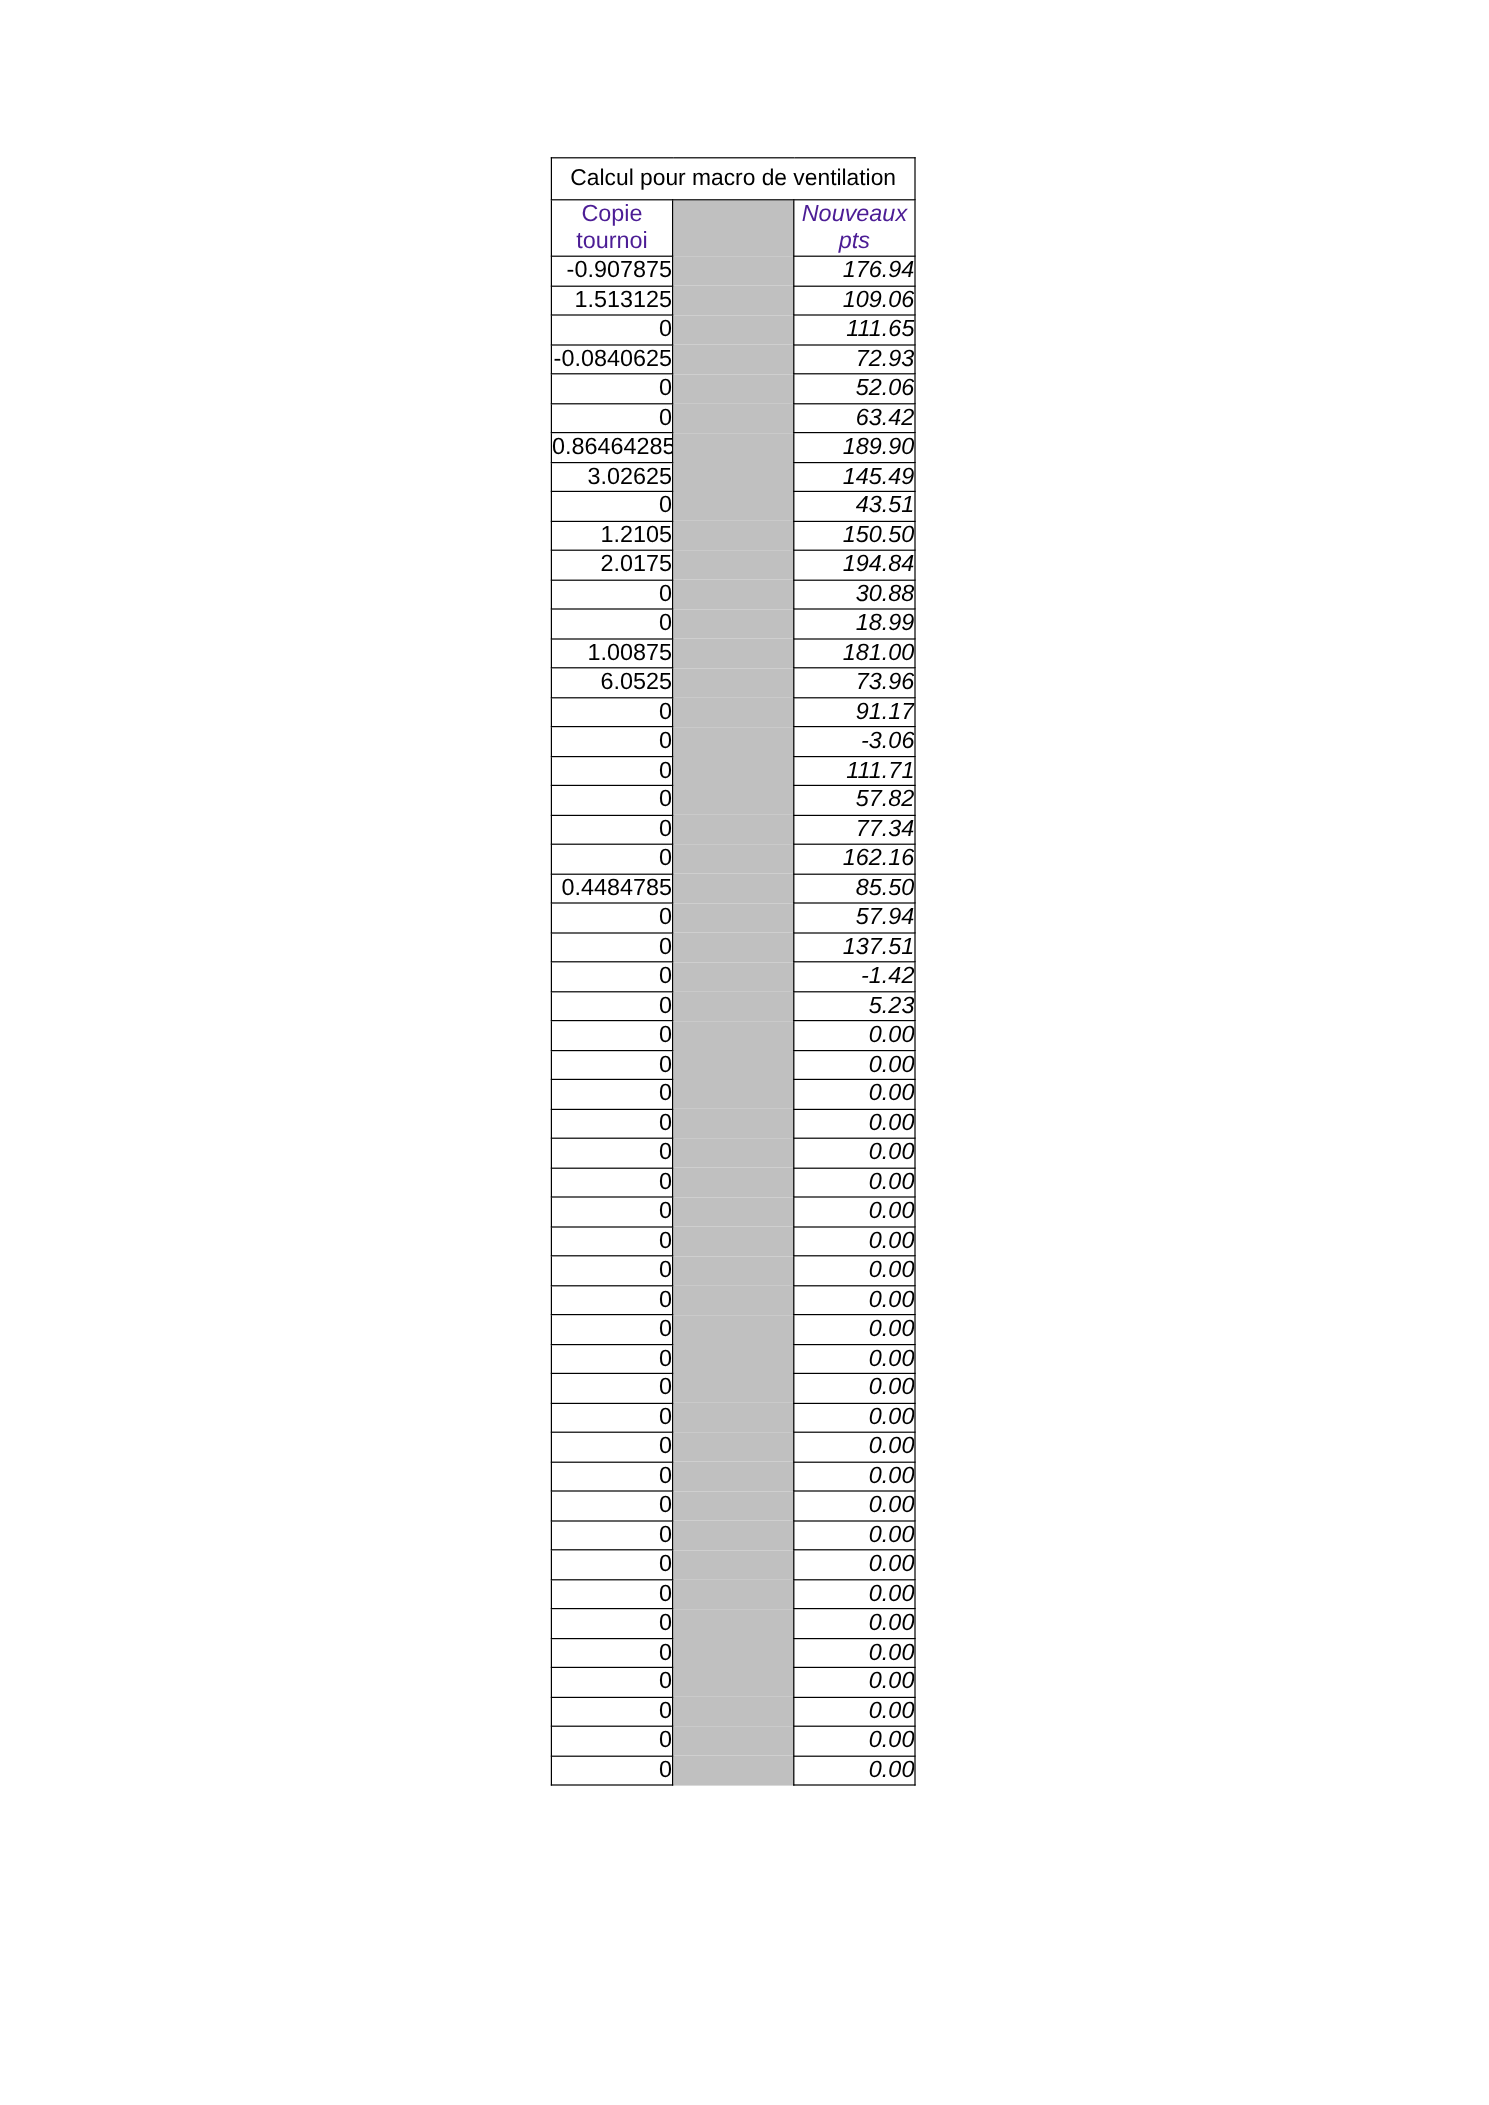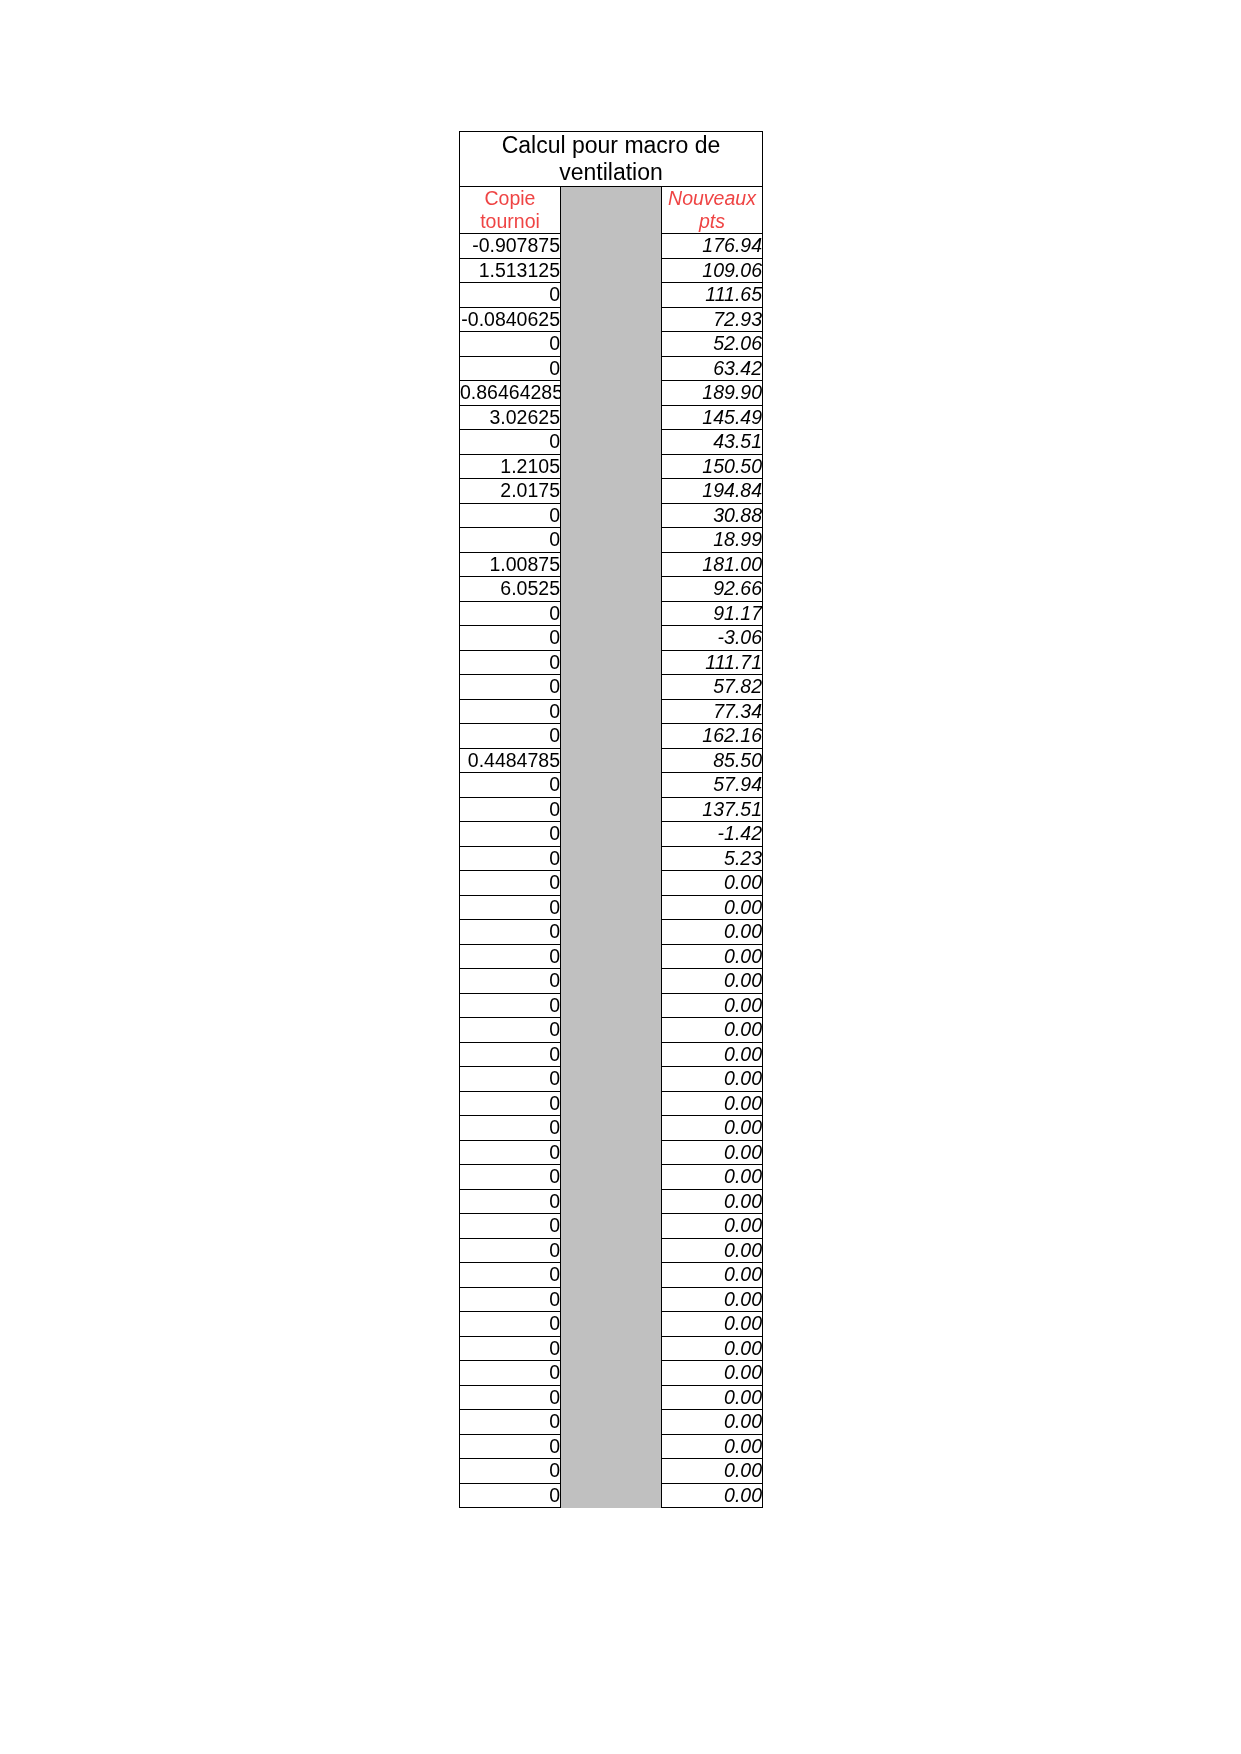--- a/index.html
+++ b/index.html
@@ -24,33 +24,33 @@
     table-layout: fixed;
     width: 304px;
   }
   table.grid td {
     padding: 0;
     margin: 0;
   }
   .title-cell {
     border: 1.6px solid #000000;
     height: 35px;
-    font-size: 23px;
+    font-size: 19px;
     color: #000000;
     text-align: center;
     vertical-align: middle;
     background: #ffffff;
     padding: 0 4px;
     box-sizing: border-box;
   }
   .hdr-cell {
     border: 1.6px solid #000000;
     height: 28px;
     font-size: 19.5px;
-    color: #ef4444;
+    color: #4c1d95;
     text-align: center;
     vertical-align: middle;
     background: #ffffff;
     box-sizing: border-box;
   }
   .data-cell {
     border: 1.6px solid #000000;
     height: 24.5px;
     font-size: 19.5px;
     color: #000000;
@@ -150,21 +150,21 @@
           <td class="data-cell col-right">18.99</td>
         </tr>
         <tr>
           <td class="data-cell col-left">1.00875</td>
           <td class="gap-cell"></td>
           <td class="data-cell col-right">181.00</td>
         </tr>
         <tr>
           <td class="data-cell col-left">6.0525</td>
           <td class="gap-cell"></td>
-          <td class="data-cell col-right">92.66</td>
+          <td class="data-cell col-right">73.96</td>
         </tr>
         <tr>
           <td class="data-cell col-left">0</td>
           <td class="gap-cell"></td>
           <td class="data-cell col-right">91.17</td>
         </tr>
         <tr>
           <td class="data-cell col-left">0</td>
           <td class="gap-cell"></td>
           <td class="data-cell col-right">-3.06</td>

